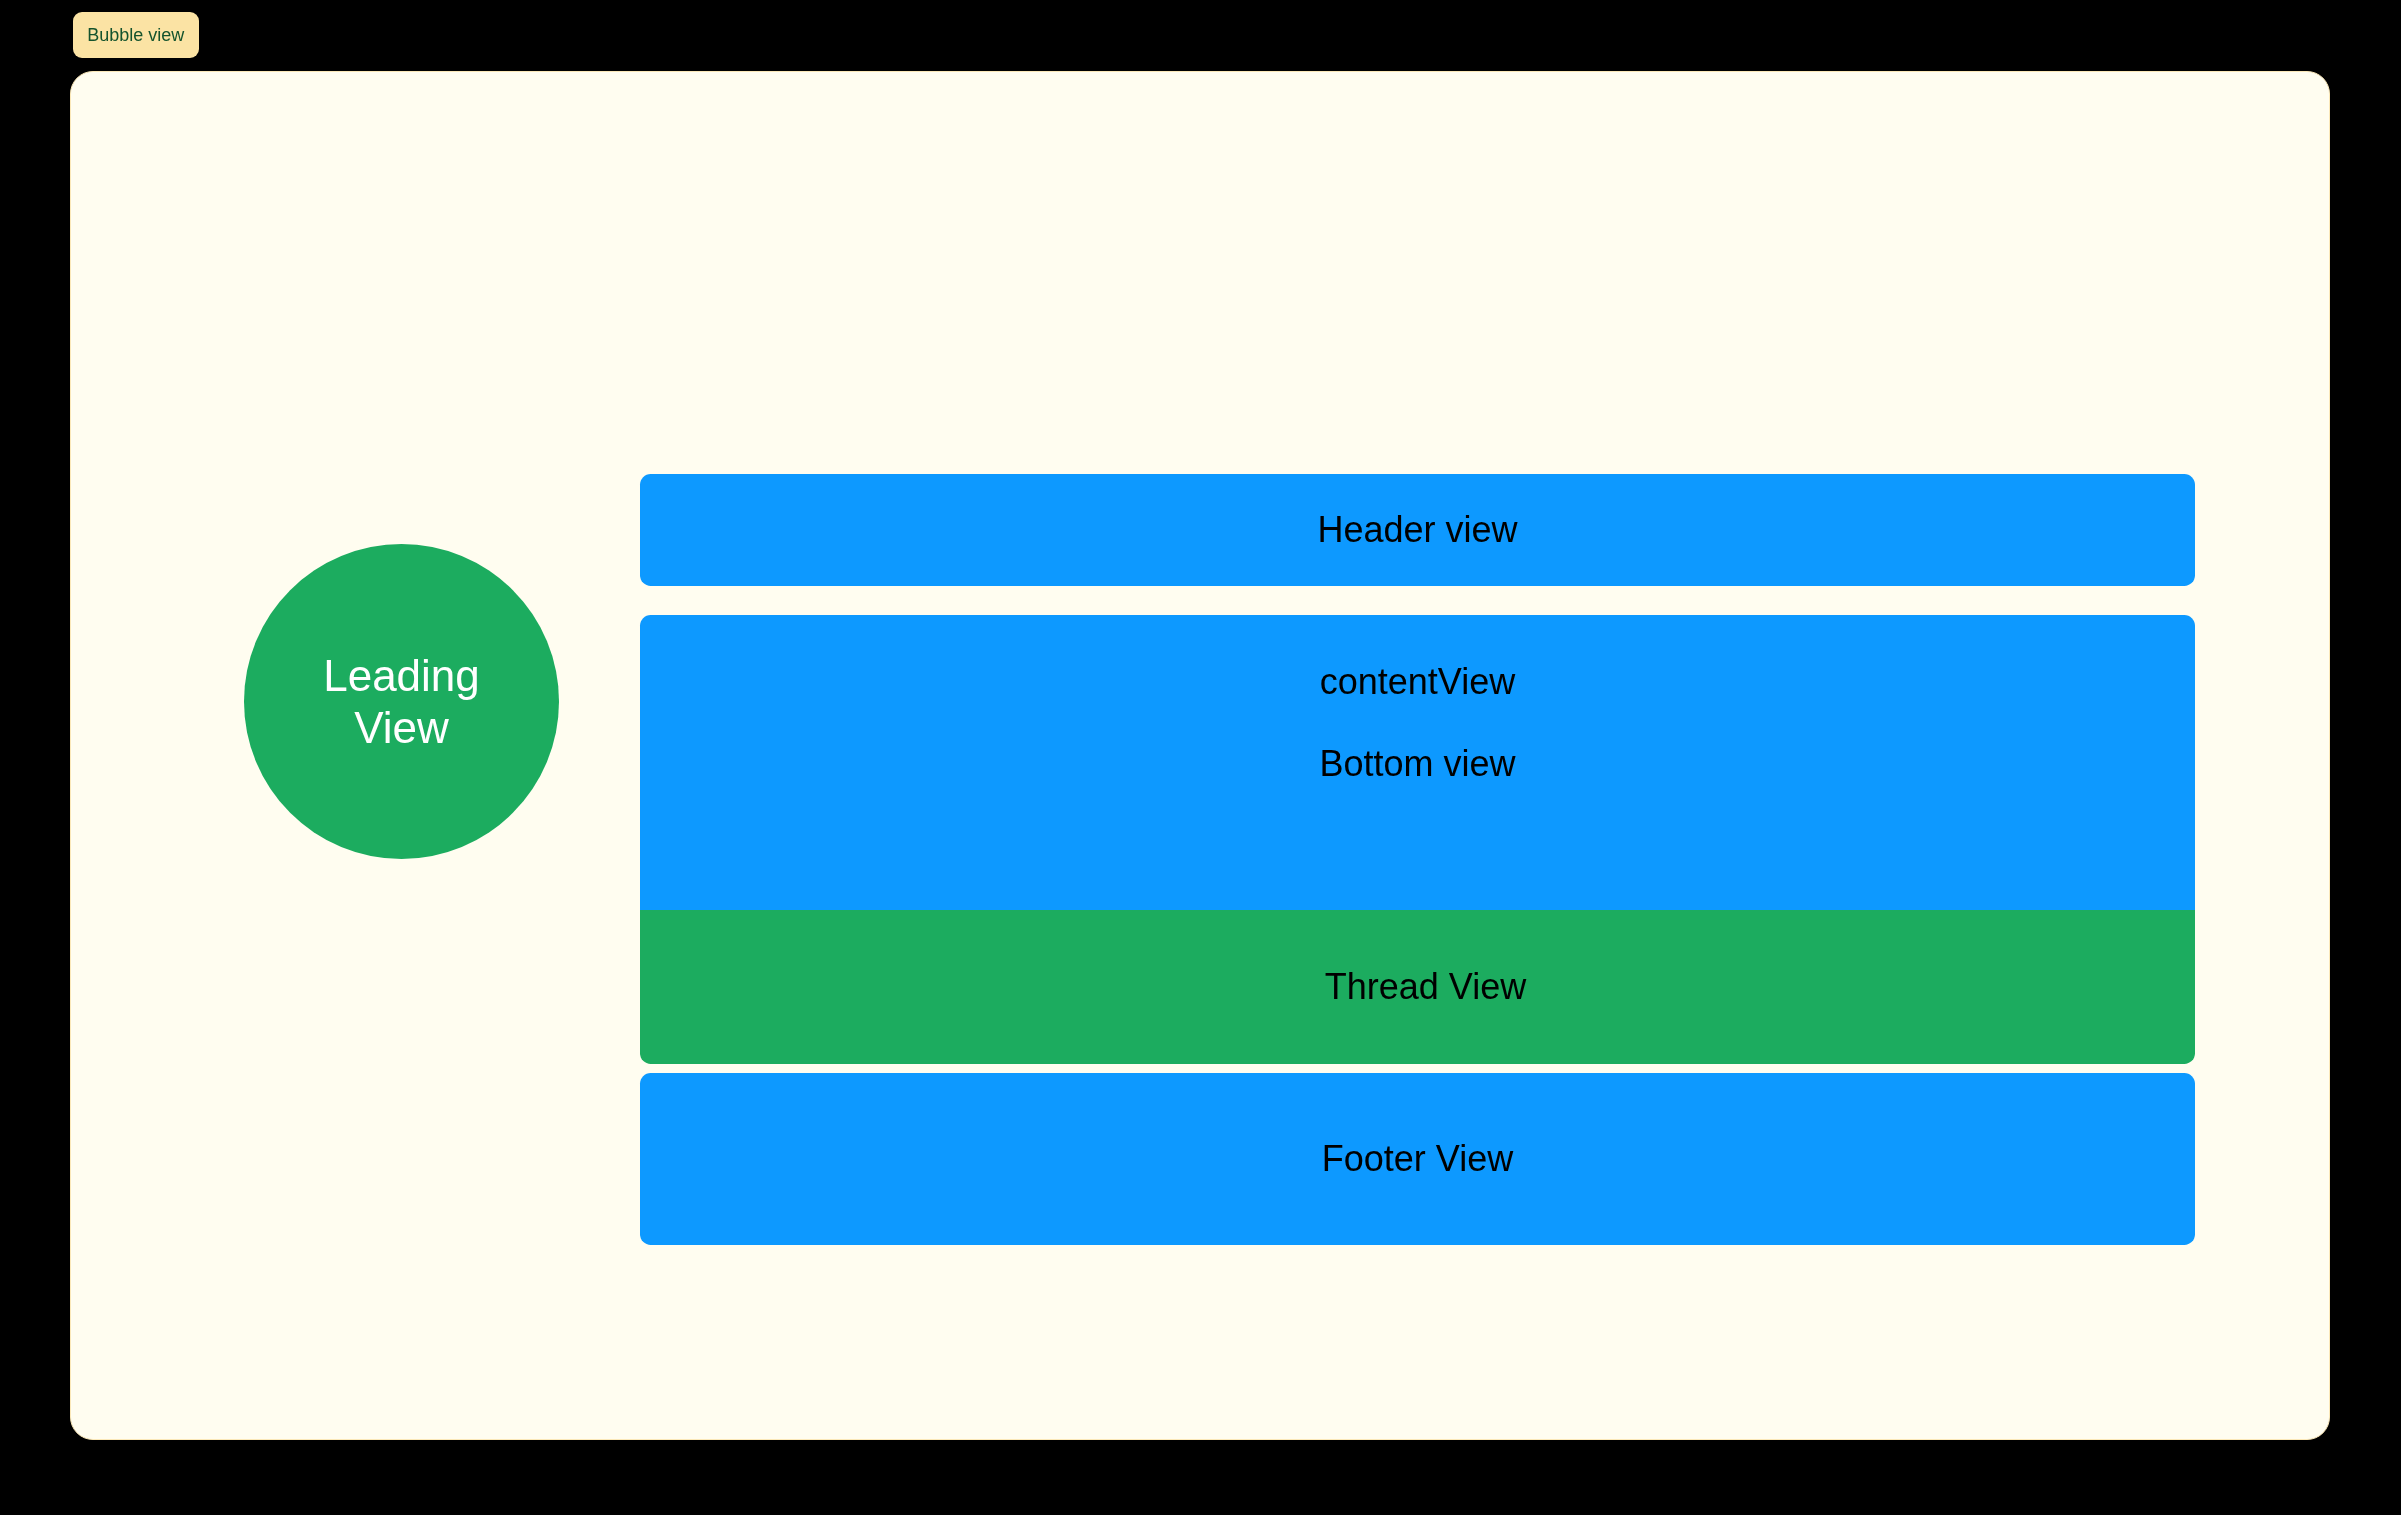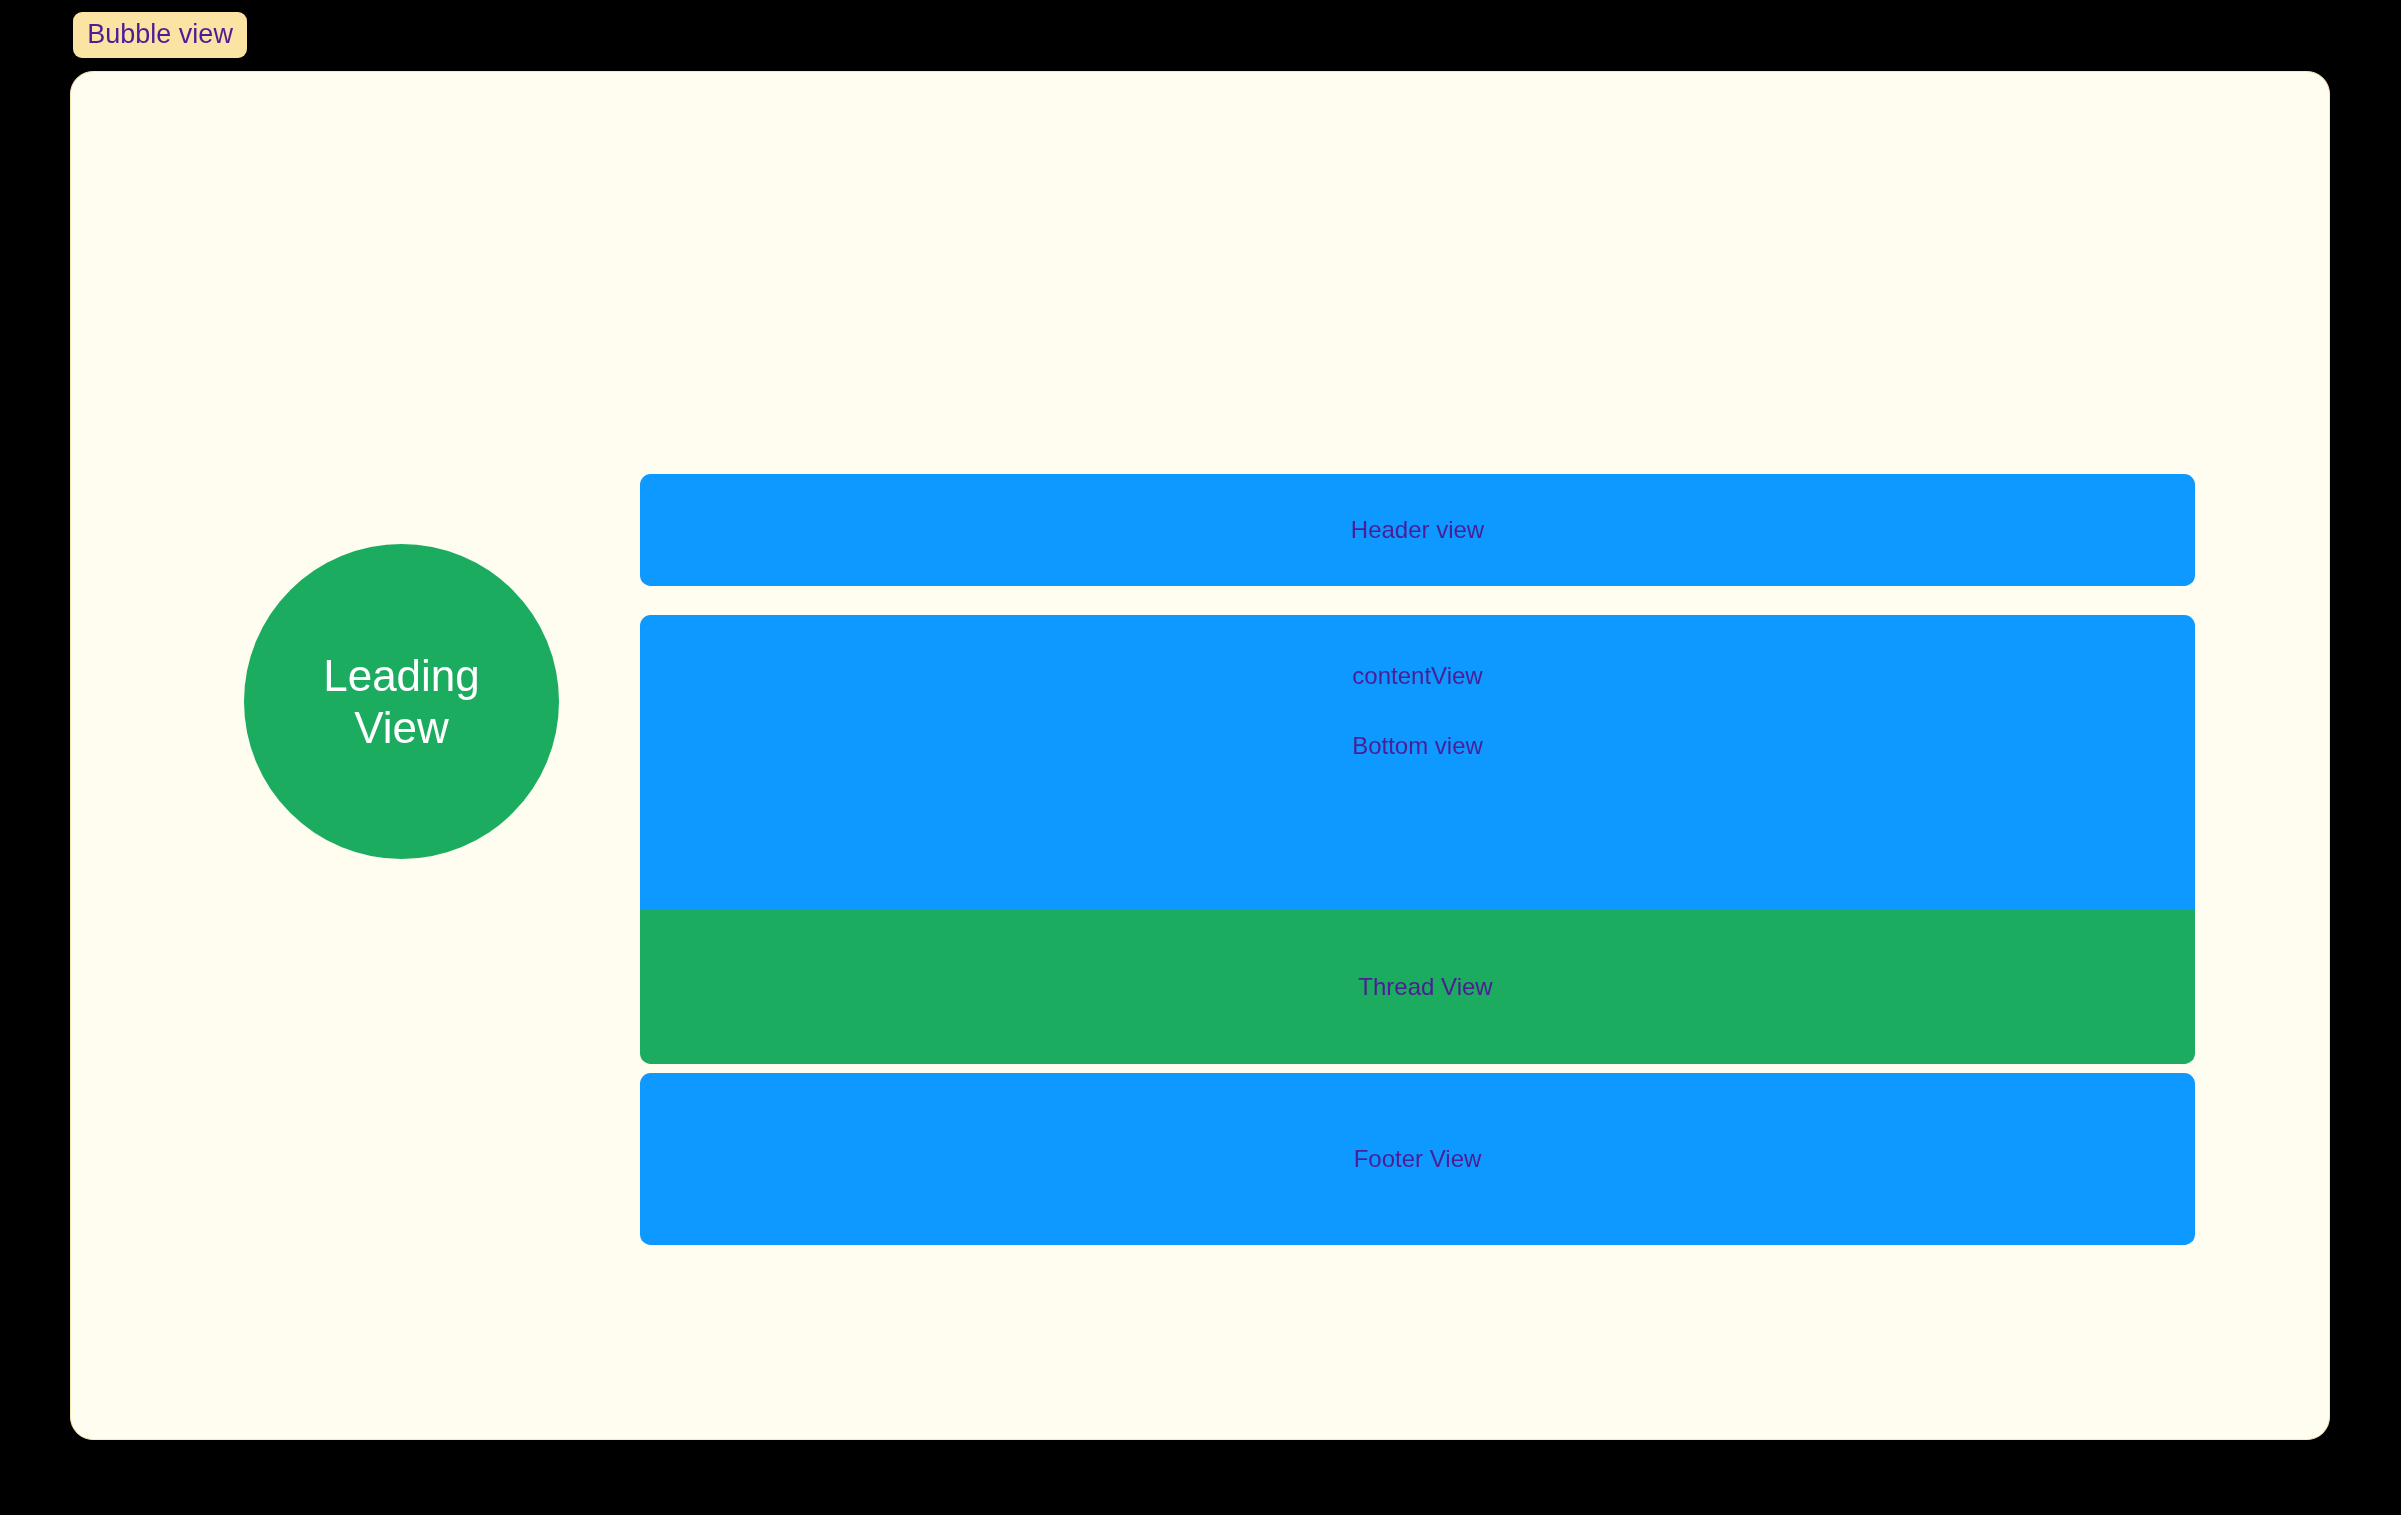--- a/index.html
+++ b/index.html
@@ -31,22 +31,22 @@
     height: 46px;
     padding: 0 14.3px;
     display: flex;
     align-items: center;
     justify-content: center;
     background: #FBE3A4;
     border-radius: 9px;
     box-sizing: border-box;
   }
   #bubble-badge .badge-text {
-    color: #4c1d95;
-    font-size: 27px;
+    color: #14532d;
+    font-size: 18px;
     line-height: 1;
     white-space: nowrap;
   }
 
   
   #bubble-container {
     position: absolute;
     left: 70px;
     top: 71px;
     width: 2260px;
@@ -84,22 +84,22 @@
   .view-block {
     position: absolute;
     left: 569px;   
     width: 1555px; 
     box-sizing: border-box;
     display: flex;
     flex-direction: column;
     align-items: center;
   }
   .view-block .block-label {
-    color: #4c1d95;
-    font-size: 24px;
+    color: #000000;
+    font-size: 36px;
     line-height: 1;
     text-align: center;
     white-space: nowrap;
   }
 
   #header-view {
     top: 402px;    
     height: 112px;
     background: #0D99FF;
     border-radius: 10.7px;

